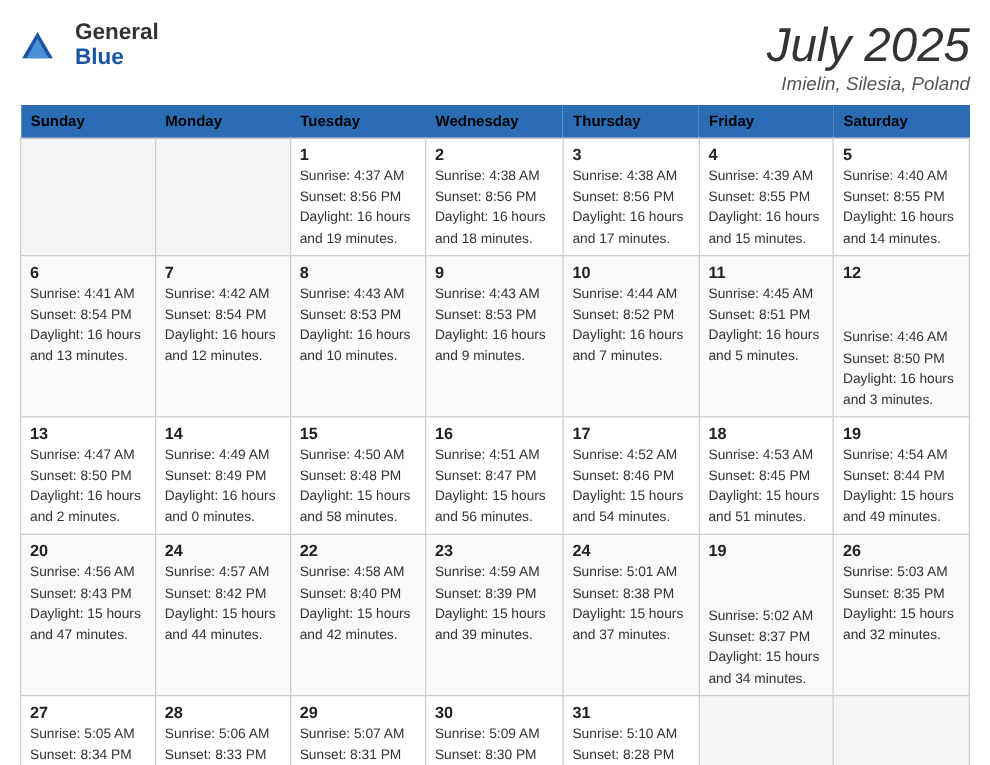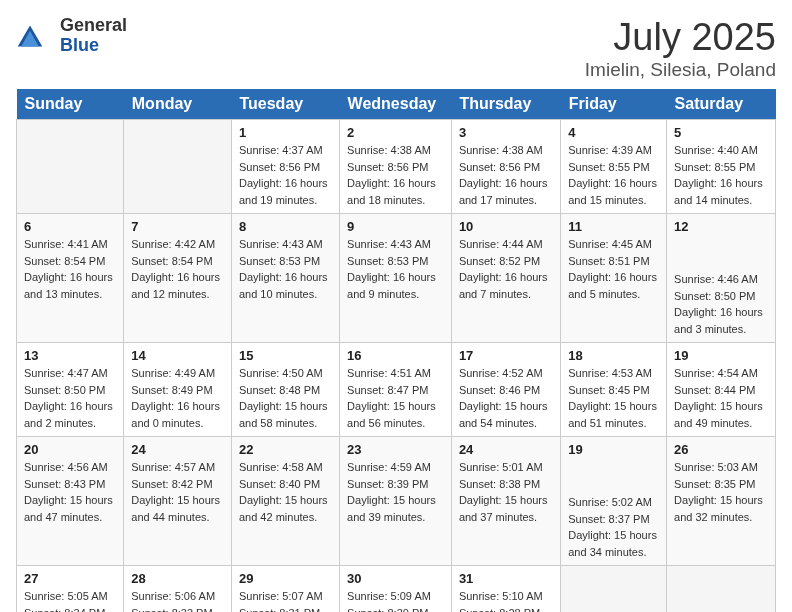--- a/index.html
+++ b/index.html
@@ -26,41 +26,42 @@
       flex-direction: column;
       line-height: 1.1;
       margin-left: 12px;
     }
     .logo-icon {
       width: 28px;
       height: 28px;
     }
     .title-block {
       text-align: right;
+      font-style: italic;
     }
     .month-title {
       font-size: 38px;
       color: #333;
       font-weight: normal;
     }
     .location {
-      font-size: 19px;
+      font-size: 15px;
       color: #555;
     }
     .calendar {
       width: 100%;
       border-collapse: collapse;
       font-size: 11px;
     }
     .calendar th {
       background-color: #2a6db5;
-      color: #ffffff;
+      color: #000000;
       text-align: left;
       padding: 6px 8px;
-      font-size: 16px;
+      font-size: 12px;
       font-weight: bold;
     }
     .calendar td {
       border: 1px solid #ccc;
       vertical-align: top;
       padding: 5px 7px;
       width: 113px;
       min-height: 80px;
       background: #fff;
     }

